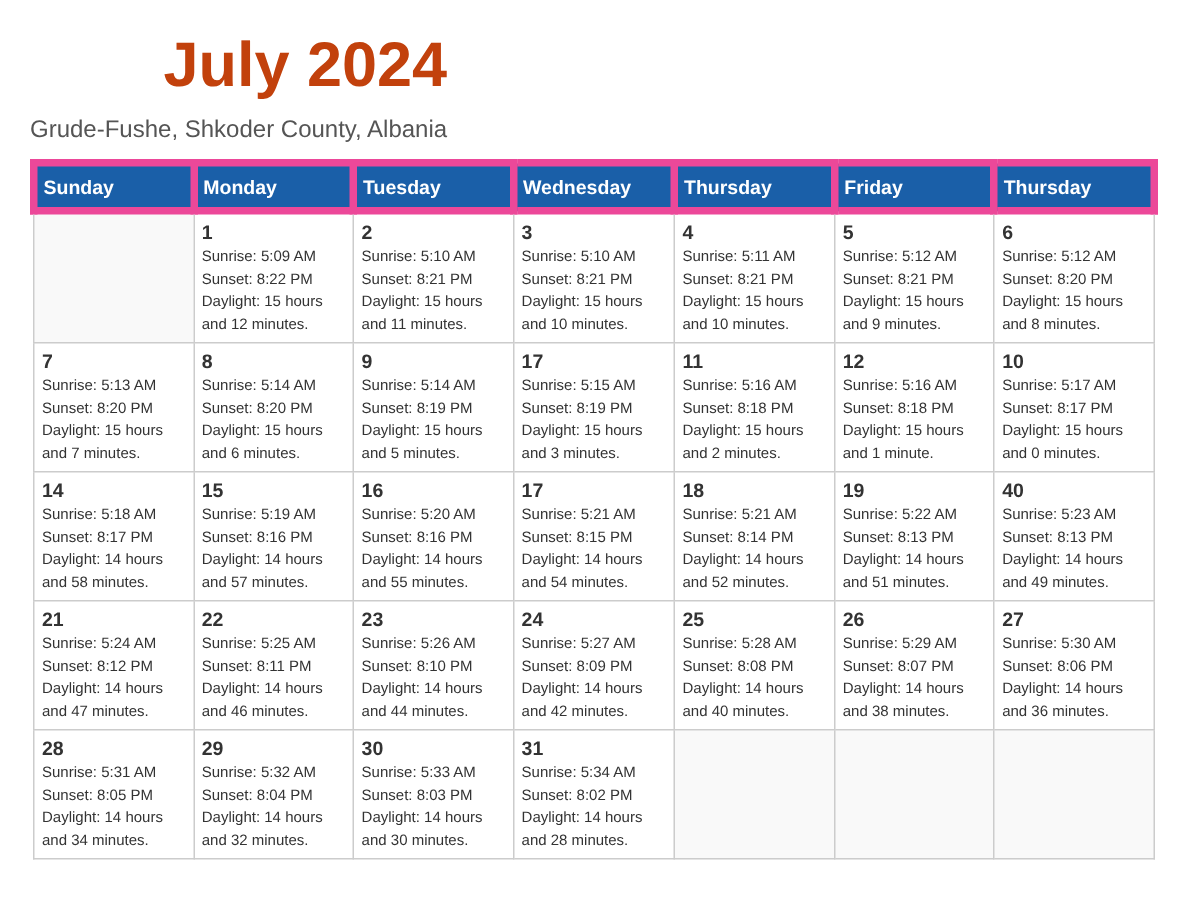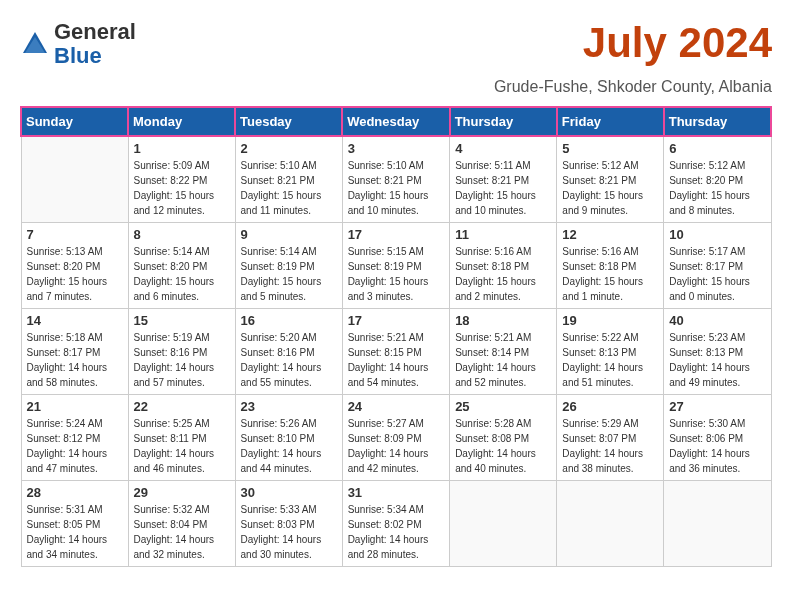--- a/index.html
+++ b/index.html
@@ -49,21 +49,21 @@
     .calendar {
       width: 100%;
       border-collapse: collapse;
     }
     .calendar th {
       background: #1a5fa8;
       color: #fff;
       font-size: 13px;
       padding: 6px 4px;
       text-align: left;
-      border: 2px solid #ec4899;
+      border: 5px solid #ec4899;
     }
     .calendar td {
       vertical-align: top;
       border: 1px solid #ccc;
       padding: 4px 5px;
       width: 108px;
       min-height: 80px;
       font-size: 10px;
       color: #333;
       background: #fff;
@@ -81,30 +81,20 @@
     .day-info {
       font-size: 10px;
       line-height: 1.5;
       color: #333;
     }
   </style>
 </head>
 <body>
 
 <div class="header">
-  <div class="logo">
-    <svg class="logo-icon" viewBox="0 0 30 30">
-      <polygon points="15,3 27,24 3,24" fill="#1a5fa8"></polygon>
-      <polygon points="15,8 25,24 5,24" fill="#5b9bd5" opacity="0.5"></polygon>
-    </svg>
-    <div class="logo-text">
-      <span class="logo-general">General</span><br>
-      <span class="logo-blue">Blue</span>
-    </div>
-  </div>
   <div class="title-block">
     <div class="month-title">July 2024</div>
     <div class="location">Grude-Fushe, Shkoder County, Albania</div>
   </div>
 </div>
 
 <table class="calendar">
   <thead>
     <tr>
     <th>Sunday</th>

